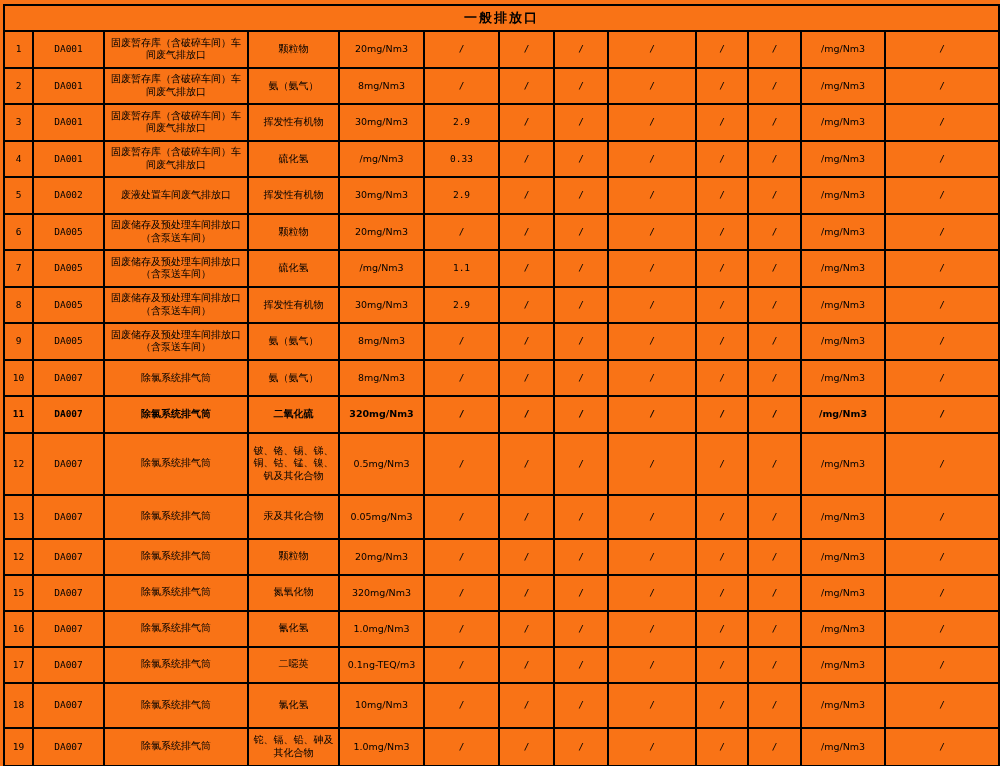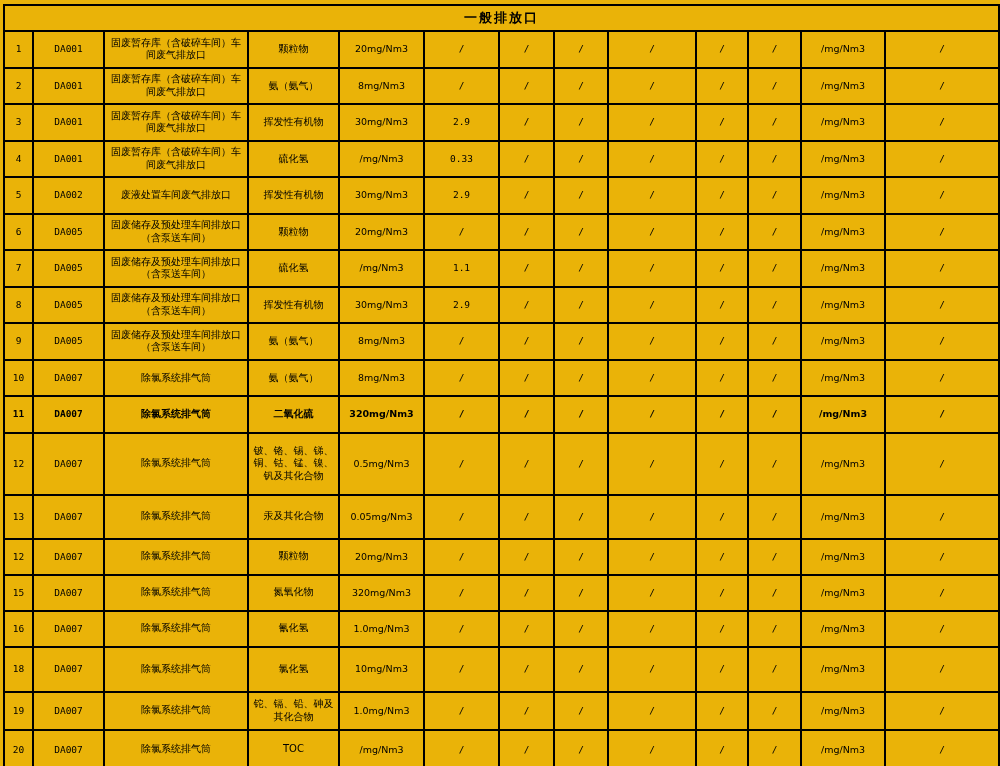--- a/index.html
+++ b/index.html
@@ -4,21 +4,21 @@
 <style>
   html, body {
     margin: 0;
     padding: 0;
     background: #ffffff;
   }
   .page {
     position: relative;
     width: 1000px;
     height: 766px;
-    background: #eab308;
+    background: #f97316;
     overflow: hidden;
     font-family: "DejaVu Sans", sans-serif;
   }
   table.emissions {
     position: absolute;
     left: 3px;
     top: 4px;
     width: 995px;
     border-collapse: collapse;
     table-layout: fixed;
@@ -311,20 +311,35 @@
           <td class="limit-cell">1.0mg/Nm3</td>
           <td class="val-cell">/</td>
           <td class="val-cell">/</td>
           <td class="val-cell">/</td>
           <td class="val-cell">/</td>
           <td class="val-cell">/</td>
           <td class="val-cell">/</td>
           <td class="limit-cell">/mg/Nm3</td>
           <td class="val-cell">/</td>
         </tr>
+        <tr style="height: 36px;">
+          <td class="num-cell">17</td>
+          <td class="code-cell">DA007</td>
+          <td class="desc-cell">除氯系统排气筒</td>
+          <td class="pollutant-cell">二噁英</td>
+          <td class="limit-cell">0.1ng-TEQ/m3</td>
+          <td class="val-cell">/</td>
+          <td class="val-cell">/</td>
+          <td class="val-cell">/</td>
+          <td class="val-cell">/</td>
+          <td class="val-cell">/</td>
+          <td class="val-cell">/</td>
+          <td class="limit-cell">/mg/Nm3</td>
+          <td class="val-cell">/</td>
+        </tr>
         <tr style="height: 45px;">
           <td class="num-cell">18</td>
           <td class="code-cell">DA007</td>
           <td class="desc-cell">除氯系统排气筒</td>
           <td class="pollutant-cell">氯化氢</td>
           <td class="limit-cell">10mg/Nm3</td>
           <td class="val-cell">/</td>
           <td class="val-cell">/</td>
           <td class="val-cell">/</td>
           <td class="val-cell">/</td>

